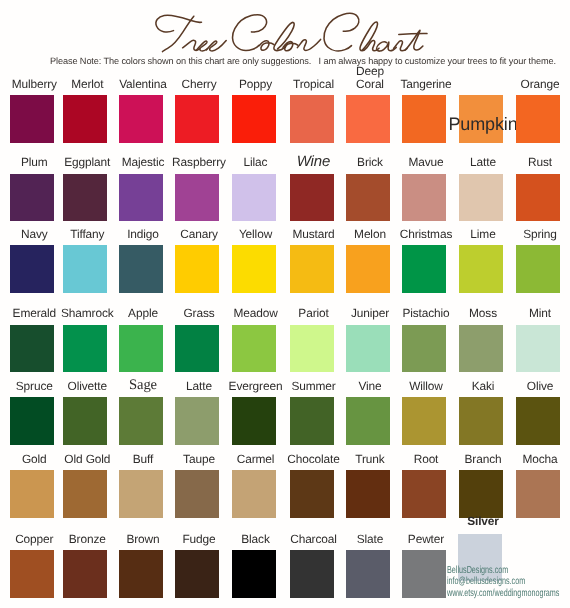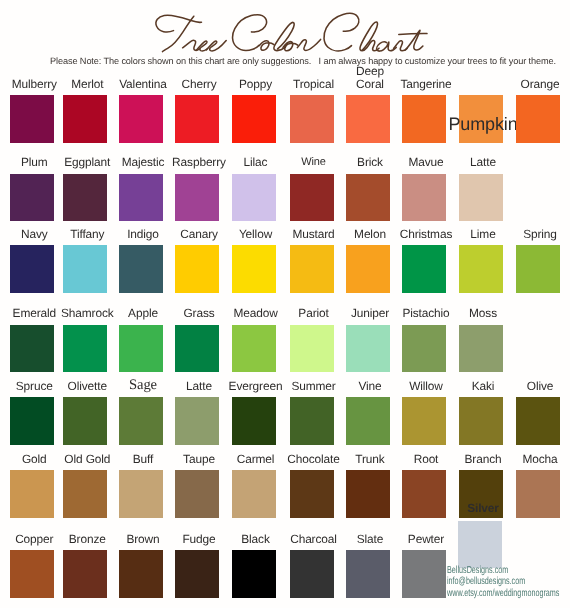--- a/index.html
+++ b/index.html
@@ -142,34 +142,38 @@
       <div class="cell" style="left: 175px; top: 173.5px; width: 44px; height: 47.7px;">
         <div class="sw" style="width: 44px; height: 47.7px; background: rgb(160, 66, 148);"></div>
         <div class="lbl" style="font-size: 11.9px; width: 88px; left: -20px; line-height: 12.9px; top: -17.2695px;">Raspberry</div>
       </div>
       <div class="cell" style="left: 231.5px; top: 173.5px; width: 44px; height: 47.7px;">
         <div class="sw" style="width: 44px; height: 47.7px; background: rgb(208, 193, 234);"></div>
         <div class="lbl" style="font-size: 11.9px; width: 88px; left: -20px; line-height: 12.9px; top: -17.2695px;">Lilac</div>
       </div>
       <div class="cell" style="left: 289.5px; top: 173.5px; width: 44px; height: 47.7px;">
         <div class="sw" style="width: 44px; height: 47.7px; background: rgb(143, 40, 36);"></div>
-        <div class="lbl" style="font-size: 11px; width: 88px; left: -20px; line-height: 12.9px; top: -17.2695px;">Wine</div>
+        <div class="lbl" style="font-size: 15px; width: 88px; left: -20px; line-height: 12.9px; top: -17.2695px; font-style: italic;">Wine</div>
       </div>
       <div class="cell" style="left: 346px; top: 173.5px; width: 44px; height: 47.7px;">
         <div class="sw" style="width: 44px; height: 47.7px; background: rgb(164, 76, 44);"></div>
         <div class="lbl" style="font-size: 11.9px; width: 88px; left: -20px; line-height: 12.9px; top: -17.2695px;">Brick</div>
       </div>
       <div class="cell" style="left: 402px; top: 173.5px; width: 44px; height: 47.7px;">
         <div class="sw" style="width: 44px; height: 47.7px; background: rgb(202, 142, 131);"></div>
         <div class="lbl" style="font-size: 11.9px; width: 88px; left: -20px; line-height: 12.9px; top: -17.2695px;">Mavue</div>
       </div>
       <div class="cell" style="left: 459px; top: 173.5px; width: 44px; height: 47.7px;">
         <div class="sw" style="width: 44px; height: 47.7px; background: rgb(224, 198, 174);"></div>
         <div class="lbl" style="font-size: 11.9px; width: 88px; left: -20px; line-height: 12.9px; top: -17.2695px;">Latte</div>
       </div>
+      <div class="cell" style="left: 516px; top: 173.5px; width: 44px; height: 47.7px;">
+        <div class="sw" style="width: 44px; height: 47.7px; background: rgb(212, 81, 30);"></div>
+        <div class="lbl" style="font-size: 11.9px; width: 88px; left: -20px; line-height: 12.9px; top: -17.2695px;">Rust</div>
+      </div>
       <div class="cell" style="left: 10.3px; top: 245.3px; width: 44px; height: 47.7px;">
         <div class="sw" style="width: 44px; height: 47.7px; background: rgb(38, 35, 94);"></div>
         <div class="lbl" style="font-size: 11.9px; width: 88px; left: -20px; line-height: 12.9px; top: -17.2695px;">Navy</div>
       </div>
       <div class="cell" style="left: 63.3px; top: 245.3px; width: 44px; height: 47.7px;">
         <div class="sw" style="width: 44px; height: 47.7px; background: rgb(104, 200, 212);"></div>
         <div class="lbl" style="font-size: 11.9px; width: 88px; left: -20px; line-height: 12.9px; top: -17.2695px;">Tiffany</div>
       </div>
       <div class="cell" style="left: 119px; top: 245.3px; width: 44px; height: 47.7px;">
         <div class="sw" style="width: 44px; height: 47.7px; background: rgb(54, 91, 100);"></div>
@@ -232,20 +236,24 @@
         <div class="lbl" style="font-size: 11.9px; width: 88px; left: -20px; line-height: 12.9px; top: -17.2695px;">Juniper</div>
       </div>
       <div class="cell" style="left: 402px; top: 324.6px; width: 44px; height: 47.7px;">
         <div class="sw" style="width: 44px; height: 47.7px; background: rgb(124, 155, 84);"></div>
         <div class="lbl" style="font-size: 11.9px; width: 88px; left: -20px; line-height: 12.9px; top: -17.2695px;">Pistachio</div>
       </div>
       <div class="cell" style="left: 459px; top: 324.6px; width: 44px; height: 47.7px;">
         <div class="sw" style="width: 44px; height: 47.7px; background: rgb(141, 158, 108);"></div>
         <div class="lbl" style="font-size: 11.9px; width: 88px; left: -20px; line-height: 12.9px; top: -17.2695px;">Moss</div>
       </div>
+      <div class="cell" style="left: 516px; top: 324.6px; width: 44px; height: 47.7px;">
+        <div class="sw" style="width: 44px; height: 47.7px; background: rgb(201, 230, 214);"></div>
+        <div class="lbl" style="font-size: 11.9px; width: 88px; left: -20px; line-height: 12.9px; top: -17.2695px;">Mint</div>
+      </div>
       <div class="cell" style="left: 10.3px; top: 397.1px; width: 44px; height: 47.7px;">
         <div class="sw" style="width: 44px; height: 47.7px; background: rgb(2, 76, 35);"></div>
         <div class="lbl" style="font-size: 11.9px; width: 88px; left: -20px; line-height: 12.9px; top: -17.2695px;">Spruce</div>
       </div>
       <div class="cell" style="left: 63.3px; top: 397.1px; width: 44px; height: 47.7px;">
         <div class="sw" style="width: 44px; height: 47.7px; background: rgb(66, 100, 38);"></div>
         <div class="lbl" style="font-size: 11.9px; width: 88px; left: -20px; line-height: 12.9px; top: -17.2695px;">Olivette</div>
       </div>
       <div class="cell" style="left: 119px; top: 397.1px; width: 44px; height: 47.7px;">
         <div class="sw" style="width: 44px; height: 47.7px; background: rgb(93, 123, 55);"></div>
@@ -344,21 +352,21 @@
         <div class="lbl" style="font-size: 11.9px; width: 88px; left: -20px; line-height: 12.9px; top: -17.2695px;">Charcoal</div>
       </div>
       <div class="cell" style="left: 346px; top: 550.3px; width: 44px; height: 47.7px;">
         <div class="sw" style="width: 44px; height: 47.7px; background: rgb(90, 92, 105);"></div>
         <div class="lbl" style="font-size: 11.9px; width: 88px; left: -20px; line-height: 12.9px; top: -17.2695px;">Slate</div>
       </div>
       <div class="cell" style="left: 402px; top: 550.3px; width: 44px; height: 47.7px;">
         <div class="sw" style="width: 44px; height: 47.7px; background: rgb(120, 121, 123);"></div>
         <div class="lbl" style="font-size: 11.9px; width: 88px; left: -20px; line-height: 12.9px; top: -17.2695px;">Pewter</div>
       </div>
-      <div class="cell" style="left: 459px; top: 519px; width: 44px; height: 47.7px; font-weight: bold;">
+      <div class="cell" style="left: 459px; top: 532px; width: 44px; height: 47.7px; font-weight: bold;">
         <div class="sw" style="width: 44px; height: 47.7px; background: rgb(203, 210, 220); left: -0.6px; top: 1.8px;"></div>
         <div class="lbl" style="font-size: 11.9px; width: 88px; left: -20px; line-height: 12.9px; top: -17.2695px;">Silver</div>
       </div>
     </div>
 
   <div id="wm">
     <div>BellusDesigns.com</div>
     <div>info@bellusdesigns.com</div>
     <div>www.etsy.com/weddingmonograms</div>
   </div>

